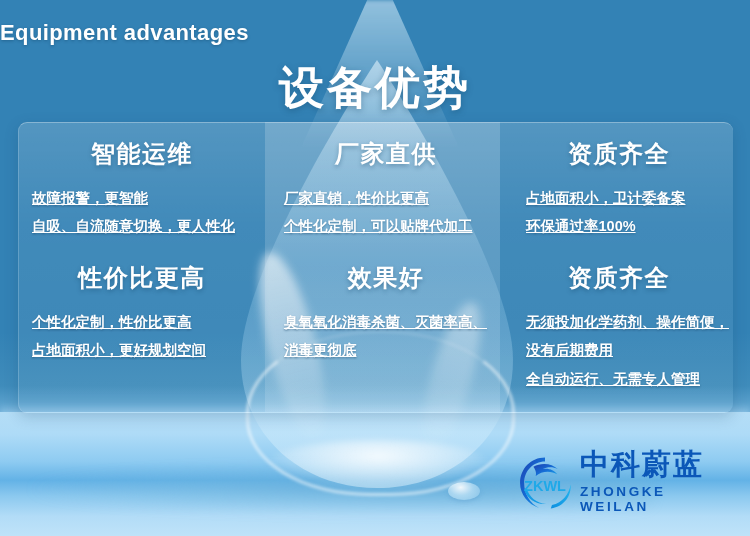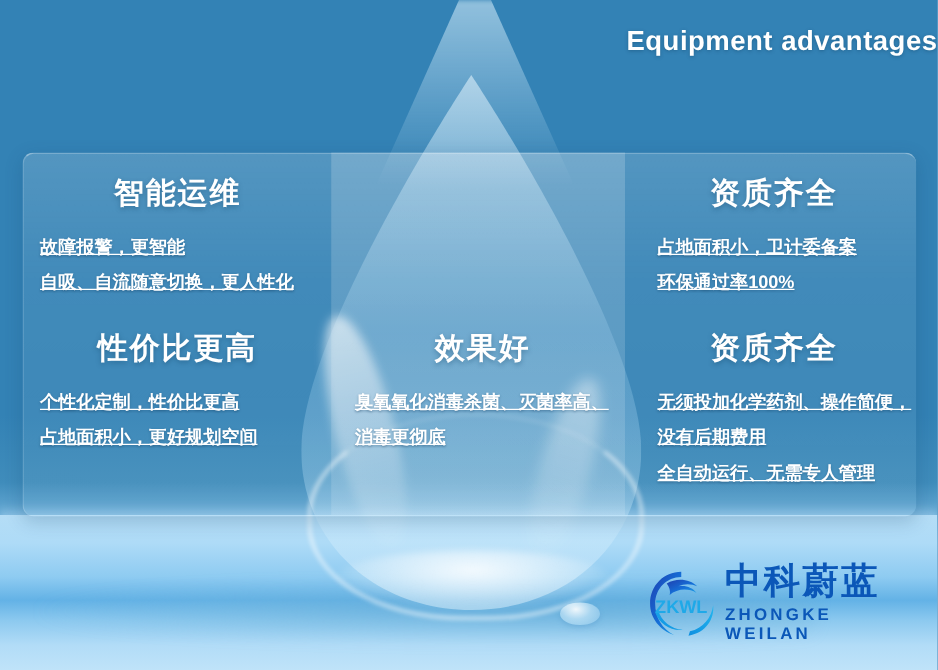--- a/index.html
+++ b/index.html
@@ -93,21 +93,21 @@
     box-shadow:0 4px 14px rgba(20,70,110,.22);
   }
   .panel-mid{
     position:absolute;left:265px;top:122px;width:235px;height:290px;
     background:linear-gradient(180deg,rgba(255,255,255,.18) 0%,rgba(255,255,255,.13) 100%);
   }
 
   
   .title-en{
     position:absolute;left:0;right:0;top:20px;
-    text-align:right;
+    text-align:left;
     font-size:22px;font-weight:bold;letter-spacing:.4px;
     color:#ffffff;
     text-shadow:0 1px 3px rgba(18,64,100,.45);
   }
   .title-cn{
     position:absolute;left:0;right:0;top:58px;
     text-align:center;
     font-size:45px;font-weight:bold;letter-spacing:3px;
     color:#ffffff;
     text-shadow:0 2px 6px rgba(18,64,100,.40);
@@ -172,32 +172,38 @@
   <div class="table-top"></div>
   <div class="drop-shadow-floor"></div>
   <div class="waterdrop"></div>
   <div class="drop-hl-1"></div>
   <div class="drop-hl-2"></div>
   <div class="drop-rim"></div>
   <div class="drop-base-glow"></div>
   <div class="mini-drop"></div>
 
   <div class="title-en">Equipment advantages</div>
+  <div class="title-cn">设备优势</div>
 
   <div class="panel"></div>
   <div class="panel-mid"></div>
 
   <div class="grid">
 
     <div class="cell c0">
       <h3>智能运维</h3>
       <p>故障报警，更智能</p>
       <p>自吸、自流随意切换，更人性化</p>
     </div>
 
+    <div class="cell c1">
+      <h3>厂家直供</h3>
+      <p>厂家直销，性价比更高</p>
+      <p>个性化定制，可以贴牌代加工</p>
+    </div>
 
     <div class="cell c2">
       <h3>资质齐全</h3>
       <p>占地面积小，卫计委备案</p>
       <p>环保通过率100%</p>
     </div>
 
     <div class="cell c3">
       <h3>性价比更高</h3>
       <p>个性化定制，性价比更高</p>

